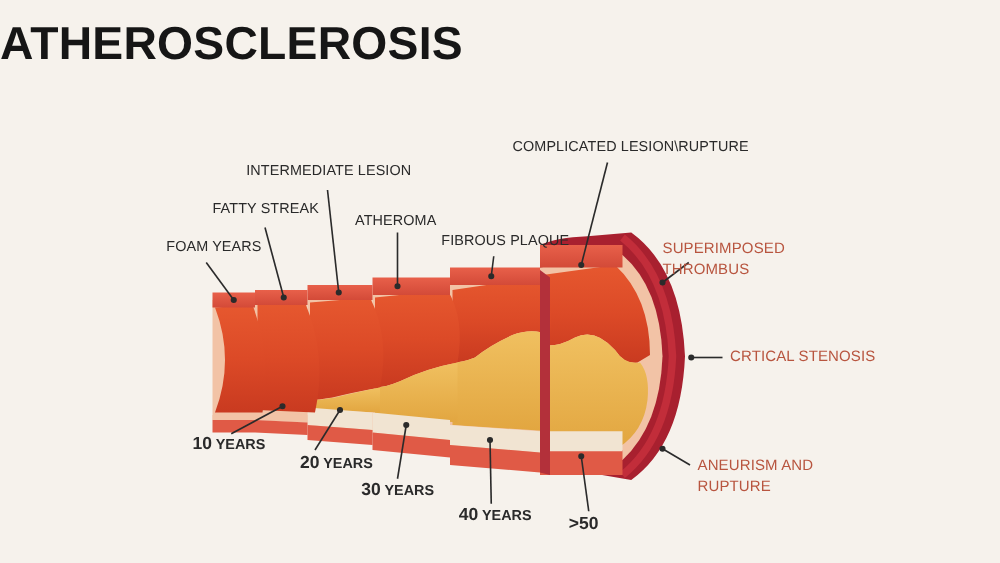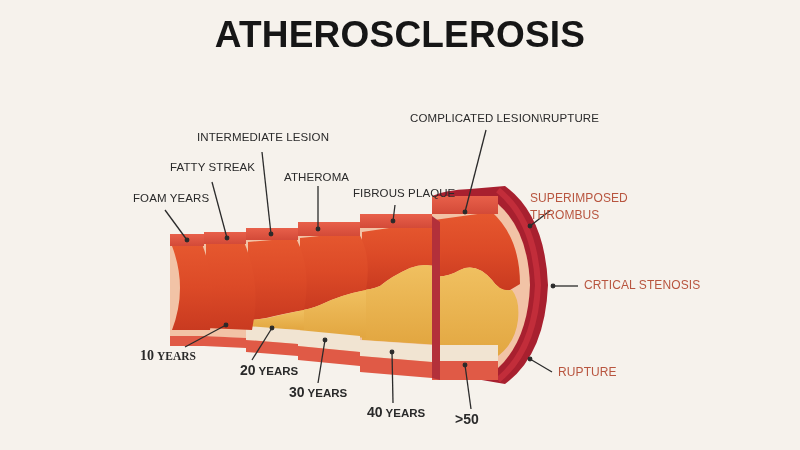--- a/index.html
+++ b/index.html
@@ -6,21 +6,20 @@
     html, body { width: 800px; height: 450px; overflow: hidden; }
     body {
       background: #f6f2ec;
       font-family: "Liberation Sans", "DejaVu Sans", sans-serif;
       position: relative;
     }
     .title {
       position: absolute;
       left: 0; width: 800px;
       top: 14px;
-      text-align: center;
       font-size: 37px;
       font-weight: bold;
       color: #161616;
       letter-spacing: 0.2px;
     }
     .lbl {
       position: absolute;
       font-size: 11.5px;
       font-weight: normal;
       color: #2a2a2a;
@@ -154,21 +153,21 @@
   </g>
 </svg>
 
 <div class="lbl" style="left:133px; top:192px;">FOAM YEARS</div>
 <div class="lbl" style="left:170px; top:161px;">FATTY STREAK</div>
 <div class="lbl" style="left:197px; top:131px;">INTERMEDIATE LESION</div>
 <div class="lbl" style="left:284px; top:171px;">ATHEROMA</div>
 <div class="lbl" style="left:353px; top:187px;text-align:right;">FIBROUS PLAQUE</div>
 <div class="lbl" style="left:410px; top:112px;">COMPLICATED LESION\RUPTURE</div>
 
-<div class="age" style="left:140px; top:346px;font-family:Liberation Serif, serif;">
+<div class="age" style="left:154px; top:346px;">
   <span class="num">10</span><span class="unit">YEARS</span>
 </div>
 <div class="age" style="left:219px; top:361px;margin-left:21px;">
   <span class="num">20</span><span class="unit">YEARS</span>
 </div>
 <div class="age" style="left:289px; top:383px;">
   <span class="num">30</span><span class="unit">YEARS</span>
 </div>
 <div class="age" style="left:367px; top:403px;">
   <span class="num">40</span><span class="unit">YEARS</span>
@@ -176,14 +175,15 @@
 <div class="age" style="left:455px; top:410px;">
   <span class="num">&gt;50</span>
 </div>
 
 <div class="lbl red" style="left:530px; top:190px;">
   <div>SUPERIMPOSED</div>
   <div>THROMBUS</div>
 </div>
 <div class="lbl red" style="left:584px; top:277px;">CRTICAL STENOSIS</div>
 <div class="lbl red" style="left:558px; top:364px;">
+  <div>ANEURISM AND</div>
   <div>RUPTURE</div>
 </div>
 
 </body></html>

